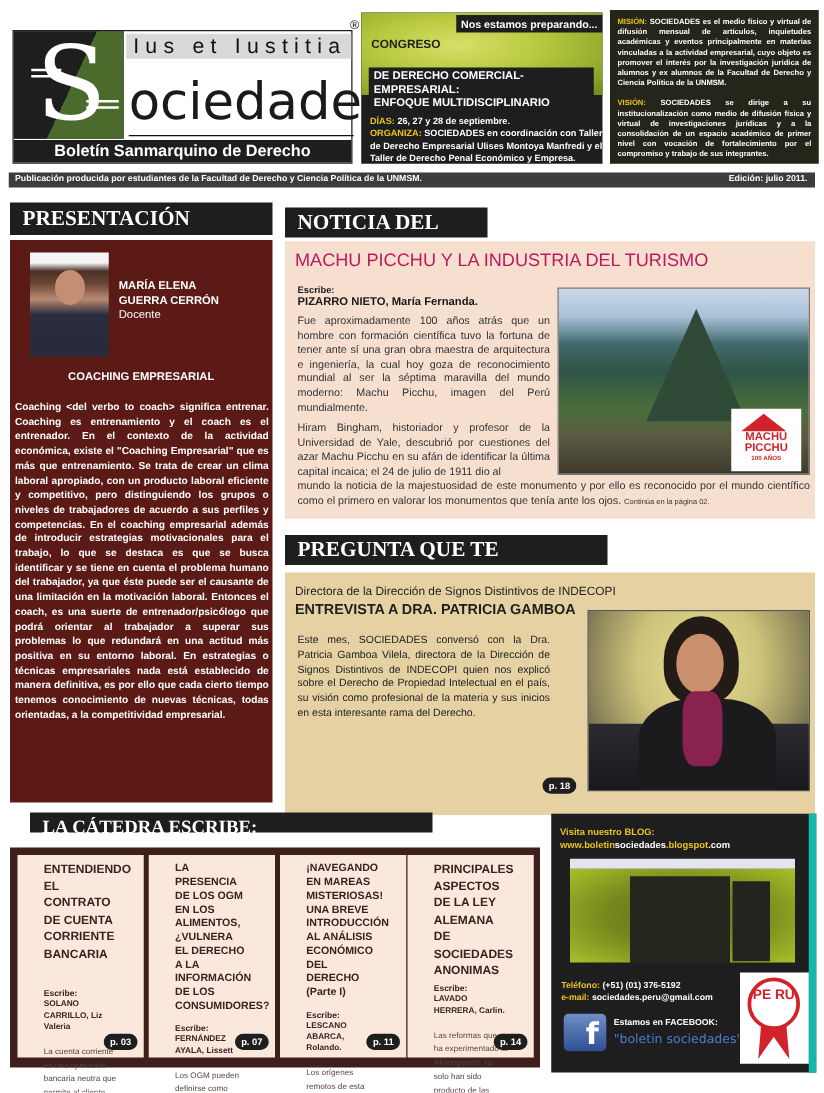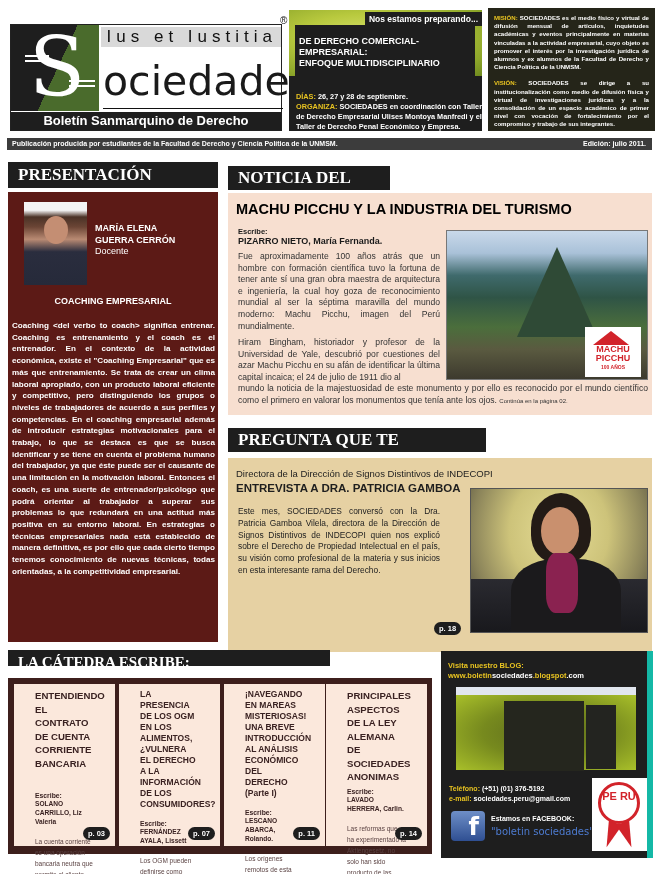--- a/index.html
+++ b/index.html
@@ -17,21 +17,21 @@
   #motto { left: 90px; top: 2px; width: 180px; height: 20px; background: #d9d9d9; font-family: "Liberation Sans", sans-serif; font-size: 17px; letter-spacing: 5px; text-align: right; padding-right: 4px; line-height: 20px; color: #111; }
   #reg-mark { left: 269px; top: -10px; font-size: 10px; color: #111; }
   #brand-name { left: 92px; top: 30px; width: 180px; font-family: "DejaVu Sans", sans-serif; font-size: 41px; letter-spacing: 0px; color: #1a1a1a; line-height: 52px; border-bottom: 1px solid #111; height: 54px; }
   #subtitle-bar { left: 0; top: 87px; width: 270px; height: 18px; background: #1e1e1e; color: #fff; font-weight: bold; font-size: 13px; text-align: center; line-height: 18px; }
 
   
   #congress { left: 289px; top: 10px; width: 193px; height: 121px; background: #1e1e1e; overflow: hidden; }
   #congress-top { left: 0; top: 0; width: 193px; height: 66px; background: radial-gradient(ellipse at 40% 40%, #d6e06a 0%, #b8c93e 40%, #8da62a 80%, #6f8a1f 100%); }
   #congress-tag { right: 0; top: 2px; background: #1e1e1e; color: #fff; font-size: 8.5px; font-weight: bold; padding: 2px 4px; }
   #congress-label { left: 8px; top: 20px; font-size: 9.5px; font-weight: bold; color: #222; }
-  #congress-title { left: 6px; top: 15px; background: #1e1e1e; color: #fff; font-size: 9px; font-weight: bold; padding: 11px 4px; line-height: 11px; width: 180px; }
+  #congress-title { left: 6px; top: 44px; background: #1e1e1e; color: #fff; font-size: 9px; font-weight: bold; padding: 1px 4px; line-height: 11px; width: 180px; }
   #congress-info { left: 7px; top: 82px; width: 186px; font-size: 7.3px; line-height: 10px; color: #fff; font-weight: bold; }
   .yellow { color: #e8c321; }
 
   
   #mision { left: 488px; top: 8px; width: 167px; height: 123px; background: #252519; padding: 6px 6px; color: #fff; font-size: 6.1px; line-height: 8.2px; font-weight: bold; text-align: justify; }
   #mision p { margin-bottom: 8px; }
 
   
   #info-bar { left: 7px; top: 138px; width: 645px; height: 12px; background: #3c3c3c; color: #fff; font-size: 7px; font-weight: bold; line-height: 12px; padding: 0 5px; }
   #info-bar .right { position: absolute; right: 6px; top: 0; }
@@ -45,21 +45,21 @@
   #pres-photo { left: 16px; top: 10px; width: 63px; height: 83px; background: linear-gradient(180deg, #f4f4f4 0%, #f4f4f4 10%, #4a3226 18%, #6b4535 30%, #b98a73 45%, #2a2d3e 60%, #262a3a 100%); }
   #pres-photo .face { position:absolute; left: 20px; top: 14px; width: 24px; height: 28px; border-radius: 50%; background: #c48e73; }
   #pres-name { left: 87px; top: 30px; font-size: 9px; font-weight: bold; line-height: 12px; }
   #pres-role { left: 87px; top: 54px; font-size: 9px; }
   #pres-topic { left: 0; top: 104px; width: 210px; text-align: center; font-size: 9px; font-weight: bold; }
   #pres-text { left: 4px; top: 128px; width: 203px; font-size: 8.1px; line-height: 11.7px; font-weight: bold; text-align: justify; }
 
   
   #news-head { left: 228px; top: 166px; width: 162px; height: 24px; }
   #news-box { left: 228px; top: 193px; width: 424px; height: 222px; background: #f7dfd0; }
-  #news-title { left: 8px; top: 8px; font-size: 14.5px; font-weight: bold; color: #000000; }
+  #news-title { left: 8px; top: 8px; font-size: 14.5px; font-weight: normal; color: #be185d; }
   #news-escribe { left: 10px; top: 34px; font-size: 7.5px; font-weight: bold; }
   #news-author { left: 10px; top: 43px; font-size: 9px; font-weight: bold; }
   #news-text1 { left: 10px; top: 58px; width: 202px; font-size: 8.6px; line-height: 11.6px; text-align: justify; color: #333; }
   #news-text1 p { margin-bottom: 5px; }
   #news-text2 { left: 10px; top: 190px; width: 410px; font-size: 8.6px; line-height: 11.6px; text-align: justify; color: #333; }
   #news-text2 .small { font-size: 6px; }
   #news-photo { left: 218px; top: 37px; width: 202px; height: 150px; border: 1px solid #777; background: linear-gradient(180deg, #c9d9ea 0%, #a9c1d8 15%, #3f6a6c 30%, #2f5446 45%, #4b6e3c 65%, #5a5a40 80%, #3d3a2e 100%); overflow: hidden; }
   #mp-peak { left: 70px; top: 16px; width: 0; height: 0; border-left: 40px solid transparent; border-right: 40px solid transparent; border-bottom: 90px solid #2f4a36; }
   #mp-badge { left: 138px; top: 96px; width: 56px; height: 50px; background: #fff; color: #d2232a; font-weight: bold; font-size: 9px; line-height: 9px; text-align: center; padding-top: 18px; }
   #mp-badge .sub { font-size: 5px; }
@@ -74,21 +74,21 @@
   #ask-photo { left: 242px; top: 30px; width: 178px; height: 145px; border: 1px solid #555; background: radial-gradient(ellipse at 50% 30%, #e6dd96 0%, #cdc37a 40%, #8b845a 70%, #3a3830 100%); overflow: hidden; }
   #ask-photo .hair { position:absolute; left: 60px; top: 4px; width: 60px; height: 70px; border-radius: 50% 50% 40% 40%; background: #231b16; }
   #ask-photo .face { position:absolute; left: 70px; top: 18px; width: 38px; height: 48px; border-radius: 50%; background: #c9906e; }
   #ask-photo .body { position:absolute; left: 40px; top: 70px; width: 110px; height: 80px; border-radius: 40% 40% 0 0; background: #1b1a1c; }
   #ask-photo .scarf { position:absolute; left: 75px; top: 64px; width: 32px; height: 60px; background: #8a2250; border-radius: 30%; }
   #ask-photo .chair { position:absolute; left: 0; top: 90px; width: 178px; height: 55px; background: linear-gradient(180deg, #2a2a30, #18181c); z-index: 0; }
   .pg-badge { background: #1e1e1e; color: #fff; font-weight: bold; font-size: 7.5px; border-radius: 10px; padding: 2px 5px; line-height: 9px; }
   #ask-pg { left: 206px; top: 164px; }
 
   
-  #cat-head { left: 8px; top: 650px; width: 322px; height: 16px; font-size: 15px; }
+  #cat-head { left: 24px; top: 650px; width: 322px; height: 16px; font-size: 15px; }
   #cat-box { left: 8px; top: 678px; width: 424px; height: 176px; background: #3d1f1c; }
   .cat-card { position: absolute; top: 6px; width: 101px; height: 162px; background: #fbe8dc; padding: 5px 21px; }
   .cat-title { font-size: 8.5px; line-height: 11px; color: #3a2222; font-weight: bold; font-family: "Liberation Sans Narrow", "Liberation Sans", sans-serif; }
   .cat-title.big { font-size: 9.6px; line-height: 13.5px; }
   .cat-escribe { font-size: 6.8px; font-weight: bold; color: #3a2222; margin-top: 10px; }
   .cat-author { font-size: 6.6px; font-weight: bold; color: #3a2222; line-height: 9px; }
   .cat-text { font-size: 6.5px; line-height: 11px; color: #5a4242; margin-top: 10px; }
   .cat-pg { position: absolute; right: 5px; bottom: 6px; }
 
   

